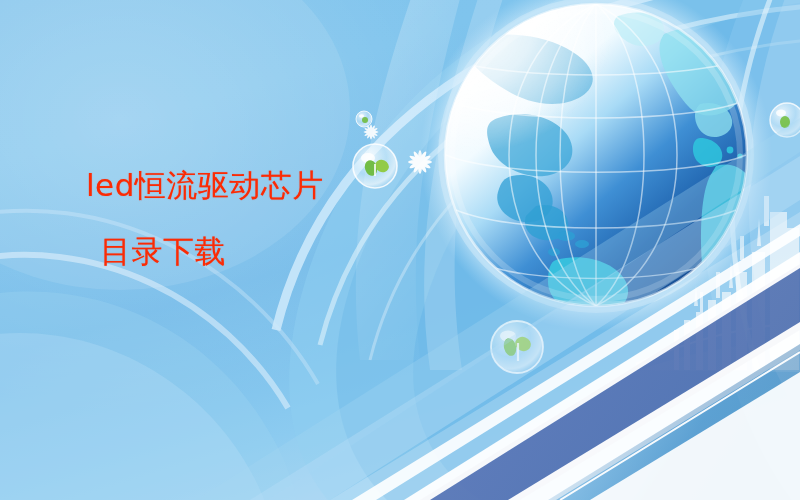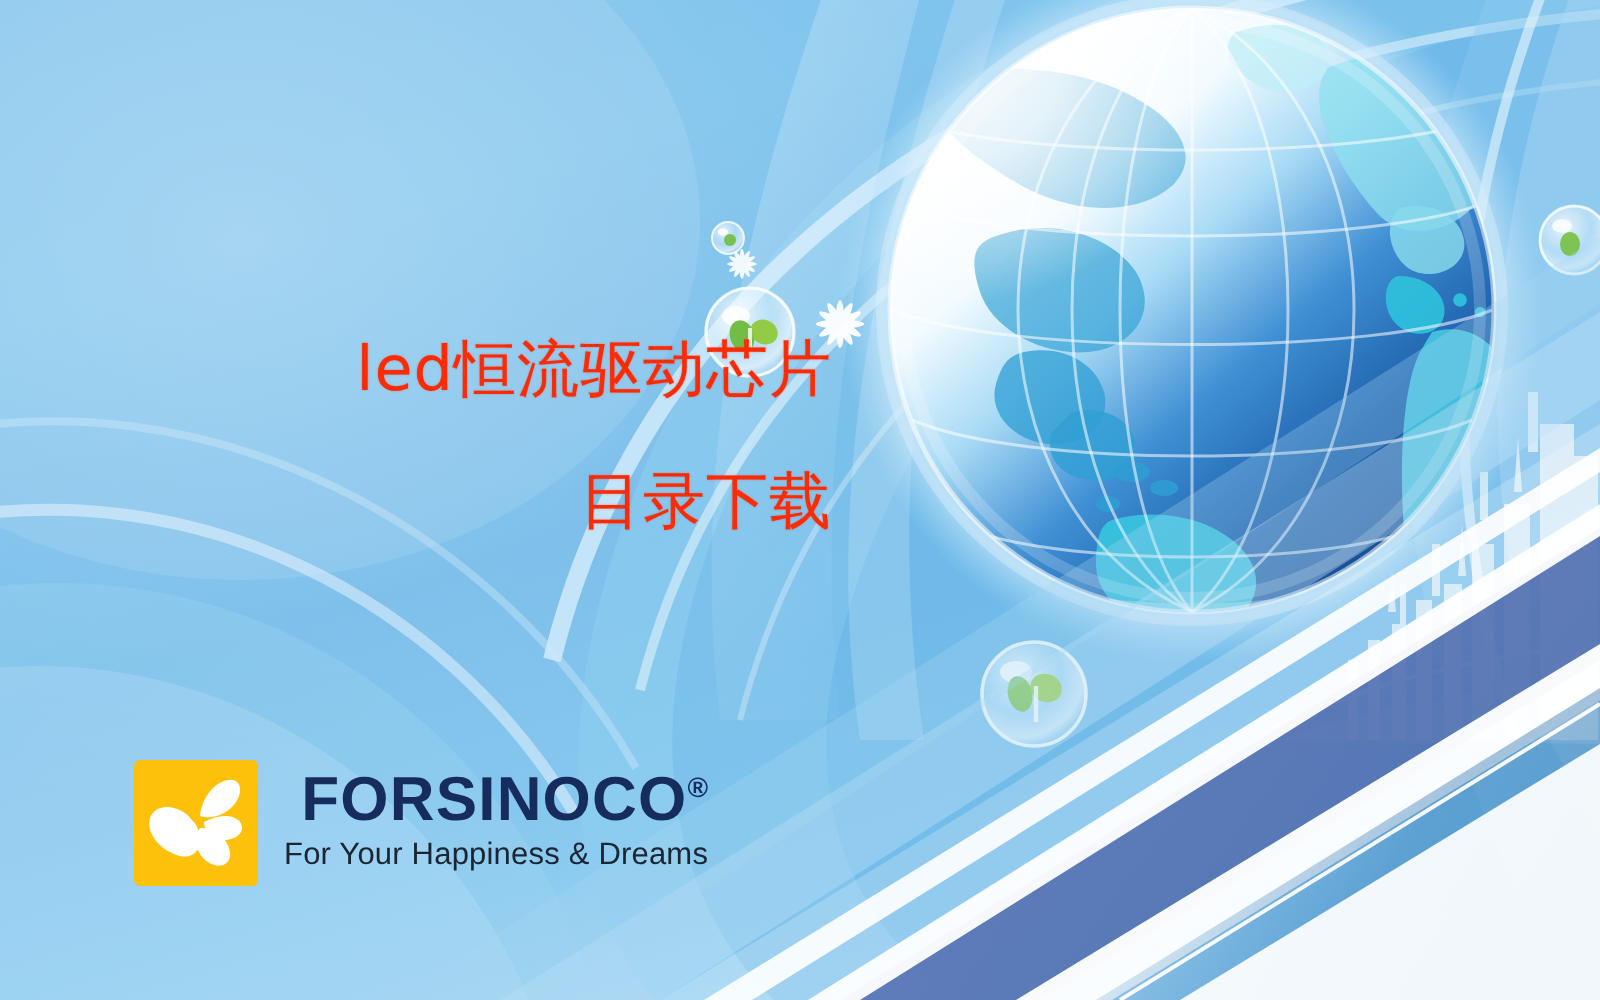--- a/index.html
+++ b/index.html
@@ -8,21 +8,20 @@
     padding: 0;
     background: #ffffff;
   }
   #banner {
     position: relative;
     width: 800px;
     height: 500px;
     overflow: hidden;
     font-family: "Liberation Sans", sans-serif;
     background: #7fc3ec;
-    text-align: right;
   }
   .layer { position: absolute; top: 0; left: 0; width: 800px; height: 500px; }
   #bg-base {
     background:
       radial-gradient(ellipse 520px 420px at 120px 120px, rgba(255,255,255,0.22) 0%, rgba(255,255,255,0) 70%),
       linear-gradient(163deg, #7ec2ec 0%, #7fc4ed 22%, #74bbe9 48%, #8ccbf0 70%, #aed6f2 88%, #bfe0f6 100%);
   }
   
   #headline {
     position: absolute;
@@ -345,35 +344,14 @@
       <ellipse cx="120" cy="110" rx="230" ry="180" fill="#ffffff" opacity="0.10"></ellipse>
 
     </g>
   </svg>
 
   <div id="headline">
     <div class="line line1">led恒流驱动芯片</div>
     <div class="line line2">目录下载</div>
   </div>
 
-  <div id="logo-lockup">
-    <div id="logo-mark">
-      <svg viewBox="0 0 62 63" width="62" height="63">
-        <g fill="#ffffff">
-
-          <path d="M33,28 C34,19 40,11 47,10 C53,9 55,15 51,21 C47,27 39,30 33,28 Z"></path>
-
-          <path d="M35,31 C42,27 50,27 53,31 C56,35 52,40 45,40 C39,40 35,36 35,31 Z"></path>
-
-          <path d="M33,34 C40,34 47,39 48,46 C49,52 43,55 37,51 C31,47 29,39 33,34 Z"></path>
-
-          <path d="M29,30 C24,23 13,21 9,27 C5,33 10,43 20,47 C29,51 34,45 33,38
-                   C32,34 31,32 29,30 Z"></path>
-        </g>
-      </svg>
-    </div>
-    <div id="logo-words">
-      <span id="wordmark"><span>FORSINOCO</span><span class="reg">®</span></span>
-      <span id="tagline">For Your Happiness &amp; Dreams</span>
-    </div>
-  </div>
 
 </div>
 
 </body></html>

